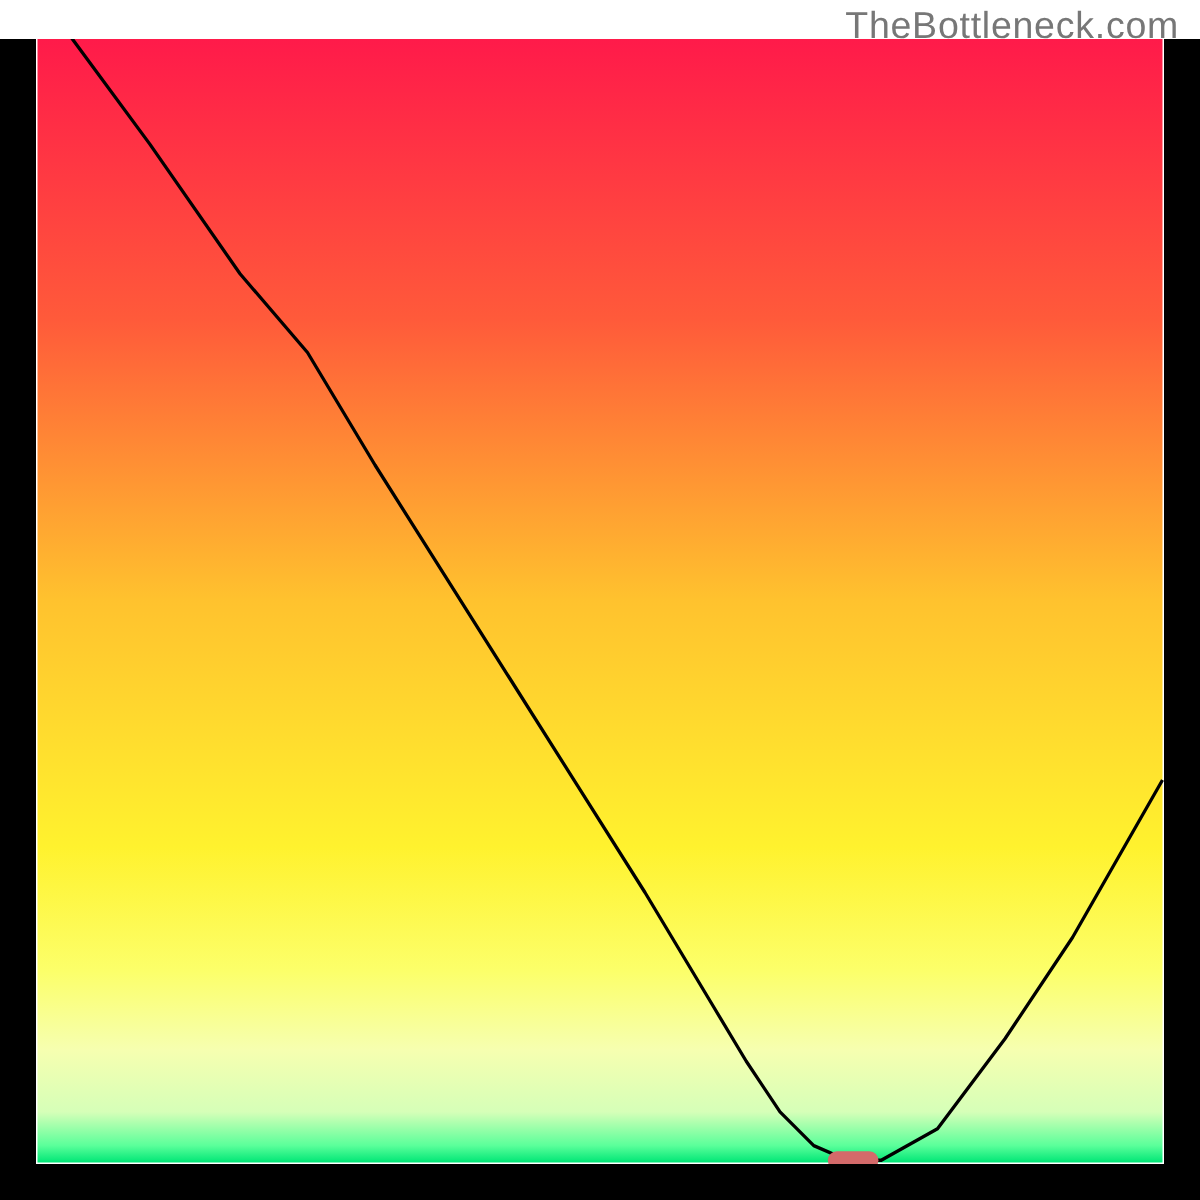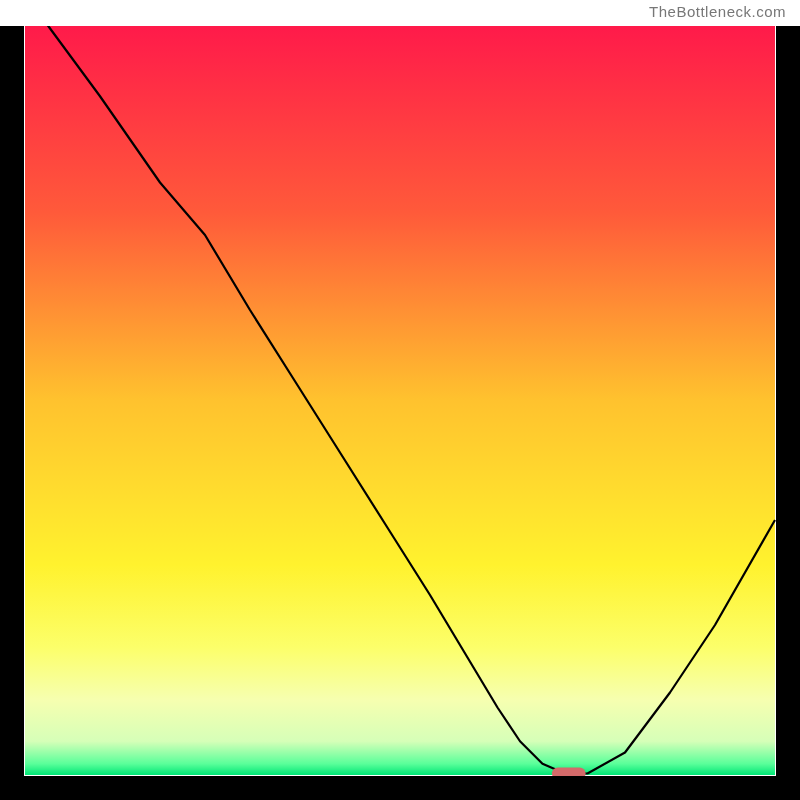--- a/index.html
+++ b/index.html
@@ -30,21 +30,21 @@
       <path d="M47.50 25.00 L100.00 96.25 L160.00 182.50 L205.00 235.00 L250.00 310.00 L295.00 381.25 L340.00 452.50 L385.00 523.75 L430.00 595.00 L475.00 670.00 L497.50 707.50 L520.00 741.25 L542.50 763.75 L565.00 773.50 L587.50 773.50 L625.00 752.50 L670.00 692.50 L715.00 625.00 L775.00 520.00" fill="none" stroke="#000000" stroke-width="2.2" stroke-linejoin="round"></path>
       <rect x="551.88" y="767.50" width="33.75" height="12.00" rx="6" fill="#d46a6a"></rect>
       <path d="M0 0 H800 V800 H0 Z M24 24 H776 V776 H24 Z" fill="#000" fill-rule="evenodd"></path>
     </svg>
 </div>
 
 <div class="watermark">TheBottleneck.com</div>
 
 <style>
   
-  .watermark { color: #9a9a9a; top: 2px; right: 14px; font-size: 15px; }
+  .watermark { color: #9a9a9a; top: 2px; right: 14px; font-size: 25px; }
   
   body::before{
     content:"";
     position:absolute;
     left:0; top:0; width:800px; height:26px;
     background:#ffffff;
     z-index:5;
   }
   .watermark{ z-index:6; color:#777; top:3px; }
   

